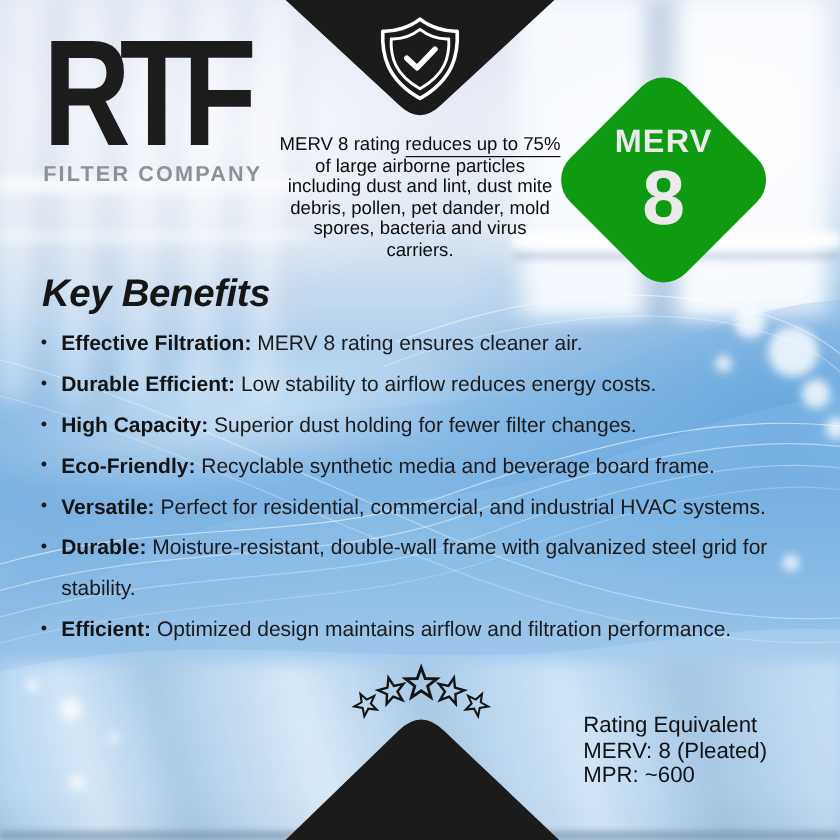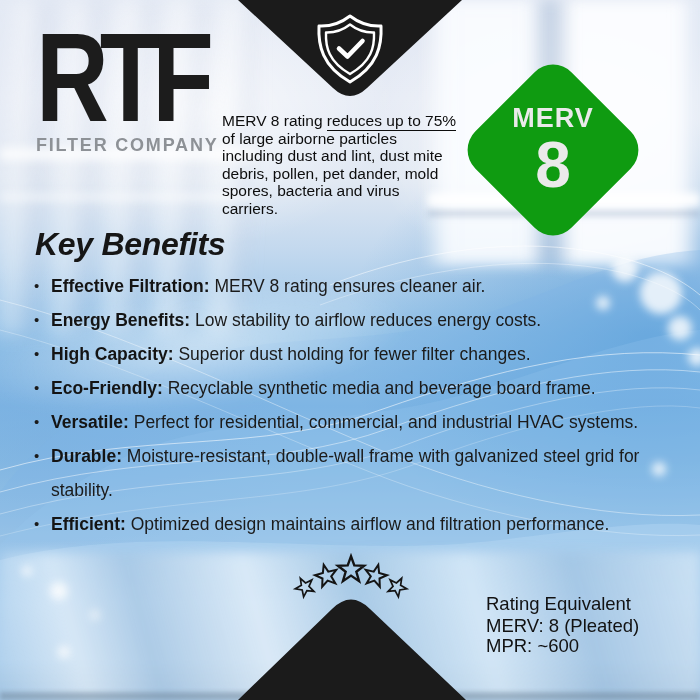--- a/index.html
+++ b/index.html
@@ -38,21 +38,21 @@
   .waves{left:0;top:0;width:700px;height:700px;}
   .bokeh{border-radius:50%;background:#fff;filter:blur(4px);opacity:.8;}
   
   .deco-top{left:0;top:0;width:700px;height:130px;}
   
   .logo{left:36px;top:18px;width:260px;}
   .logo-rtf{font-size:126px;line-height:120px;font-weight:800;letter-spacing:-.09em;
     color:#1c1c1c;transform:scaleX(.8);transform-origin:left top;white-space:nowrap;}
   .logo-sub{margin-top:-3px;font-size:18px;font-weight:700;letter-spacing:1.8px;color:#8d9196;white-space:nowrap;}
   
-  .intro{left:222px;top:112px;width:256px;font-size:15.5px;line-height:17.5px;color:#0d0d0d;}
+  .intro{left:222px;top:112px;width:256px;text-align:center;font-size:15.5px;line-height:17.5px;color:#0d0d0d;}
   .intro .ul{border-bottom:1.6px solid #0d0d0d;padding-bottom:.5px;}
   
   .diamond{left:485px;top:82px;width:136px;height:136px;border-radius:26px;
     background:#0f9b11;transform:rotate(45deg);}
   .diamond-inner{position:absolute;inset:0;transform:rotate(-45deg);display:flex;
     flex-direction:column;align-items:center;justify-content:center;color:#eaeaea;}
   .diamond-merv{font-size:27px;font-weight:700;letter-spacing:1px;line-height:1;}
   .diamond-num{font-size:64px;font-weight:700;line-height:.95;margin-top:3px;}
   
   .kb-heading{left:35px;top:226px;font-size:32px;line-height:36px;font-weight:800;
@@ -136,21 +136,21 @@
   <div class="abs diamond">
     <div class="diamond-inner">
       <div class="diamond-merv">MERV</div>
       <div class="diamond-num">8</div>
     </div>
   </div>
 
   <div class="abs kb-heading">Key Benefits</div>
   <ul class="abs benefits">
     <li><b>Effective Filtration:</b> <span>MERV 8 rating ensures cleaner air.</span></li>
-    <li><b>Energy Benefits:</b> <span>Low stability to airflow reduces energy costs.</span></li>
+    <li><b>Durable Efficient:</b> <span>Low stability to airflow reduces energy costs.</span></li>
     <li><b>High Capacity:</b> <span>Superior dust holding for fewer filter changes.</span></li>
     <li><b>Eco-Friendly:</b> <span>Recyclable synthetic media and beverage board frame.</span></li>
     <li><b>Versatile:</b> <span>Perfect for residential, commercial, and industrial HVAC systems.</span></li>
     <li><b>Durable:</b> <span>Moisture-resistant, double-wall frame with galvanized steel grid for stability.</span></li>
     <li><b>Efficient:</b> <span>Optimized design maintains airflow and filtration performance.</span></li>
   </ul>
 
   <svg class="abs deco-bottom" viewBox="0 552 700 148">
     <defs>
       <path id="star" d="M0,-11 L2.64,-3.64 L10.46,-3.4 L4.28,1.39 L6.47,8.9 L0,4.5 L-6.47,8.9 L-4.28,1.39 L-10.46,-3.4 L-2.64,-3.64 Z"></path>

